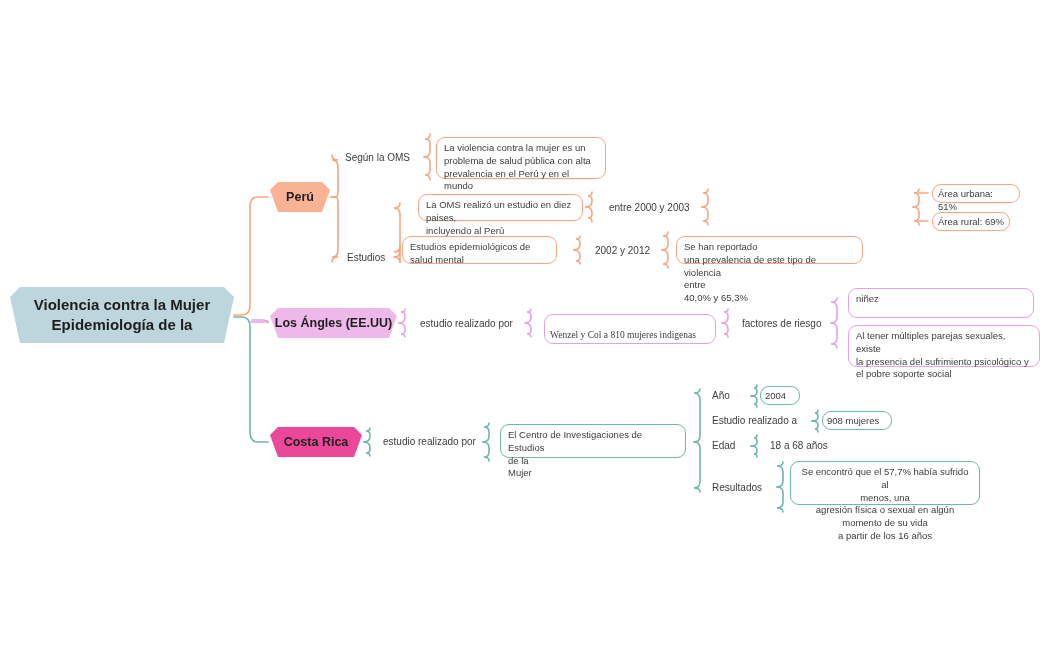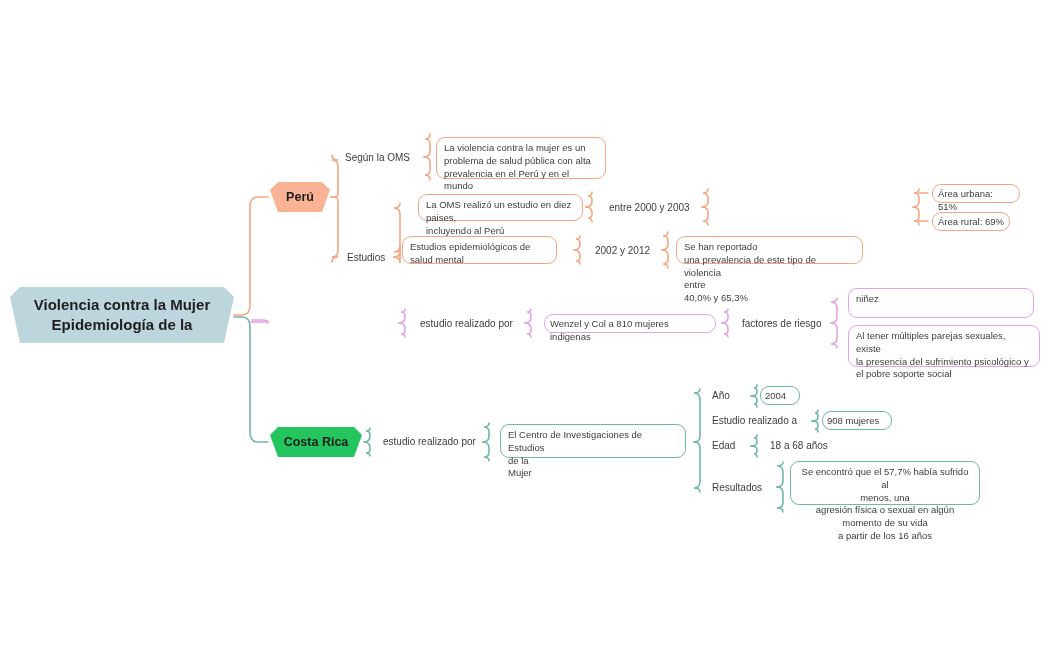--- a/index.html
+++ b/index.html
@@ -27,21 +27,21 @@
   
   .chip{
     display:flex;align-items:center;justify-content:center;
     font-size:12.5px;font-weight:bold;color:#1e1e1e;text-align:center;
     padding:0 14px;height:30px;box-sizing:border-box;white-space:nowrap;
   }
   .chip.peru{left:270px;top:182px;background:#f9b394;
     clip-path:polygon(8px 0,52px 0,60px 8px,52px 30px,8px 30px,0 8px);width:60px;}
   .chip.la{left:270px;top:308px;background:#eeb9ea;
     clip-path:polygon(8px 0,119px 0,127px 8px,119px 30px,8px 30px,0 8px);width:127px;}
-  .chip.cr{left:270px;top:427px;background:#22c55e;
+  .chip.cr{left:270px;top:427px;background:#ec4899;
     clip-path:polygon(8px 0,84px 0,92px 8px,84px 30px,8px 30px,0 8px);width:92px;}
 
   
   .lbl{position:absolute;font-size:10px;color:#3d3d3d;white-space:nowrap;line-height:1.25;}
 
   
   .box{
     position:absolute;box-sizing:border-box;border:1.3px solid #f6a683;
     border-radius:9px;background:#ffffff;font-size:9.5px;color:#3d3d3d;
     line-height:1.35;text-align:left;padding:4px 7px;
@@ -170,24 +170,27 @@
 
   <div class="lbl" style="left:595px;top:245px;">2002 y 2012</div>
 
   <div class="box ovf" style="left:676px;top:236px;width:187px;height:28px;">
     <div>Se han reportado</div>
     <div>una prevalencia de este tipo de violencia</div>
     <div>entre</div>
     <div>40,0% y 65,3%</div>
   </div>
 
+  <div class="node chip la">
+    <span>Los Ángles (EE.UU)</span>
+  </div>
 
   <div class="lbl" style="left:420px;top:318px;">estudio realizado por</div>
 
-  <div class="box pink" style="left:544px;top:314px;width:172px;height:19px;padding:3px 5px;">
+  <div class="box pink" style="left:544px;top:314px;width:172px;height:19px;padding:14px 5px;font-family:Liberation Serif, serif;">
     <span>Wenzel y Col a 810 mujeres indigenas</span>
   </div>
 
   <div class="lbl" style="left:742px;top:318px;">factores de riesgo</div>
 
   <div class="box pink" style="left:848px;top:288px;width:186px;height:30px;">
     <div>niñez</div>
   </div>
 
   <div class="box pink" style="left:848px;top:325px;width:192px;height:42px;">

